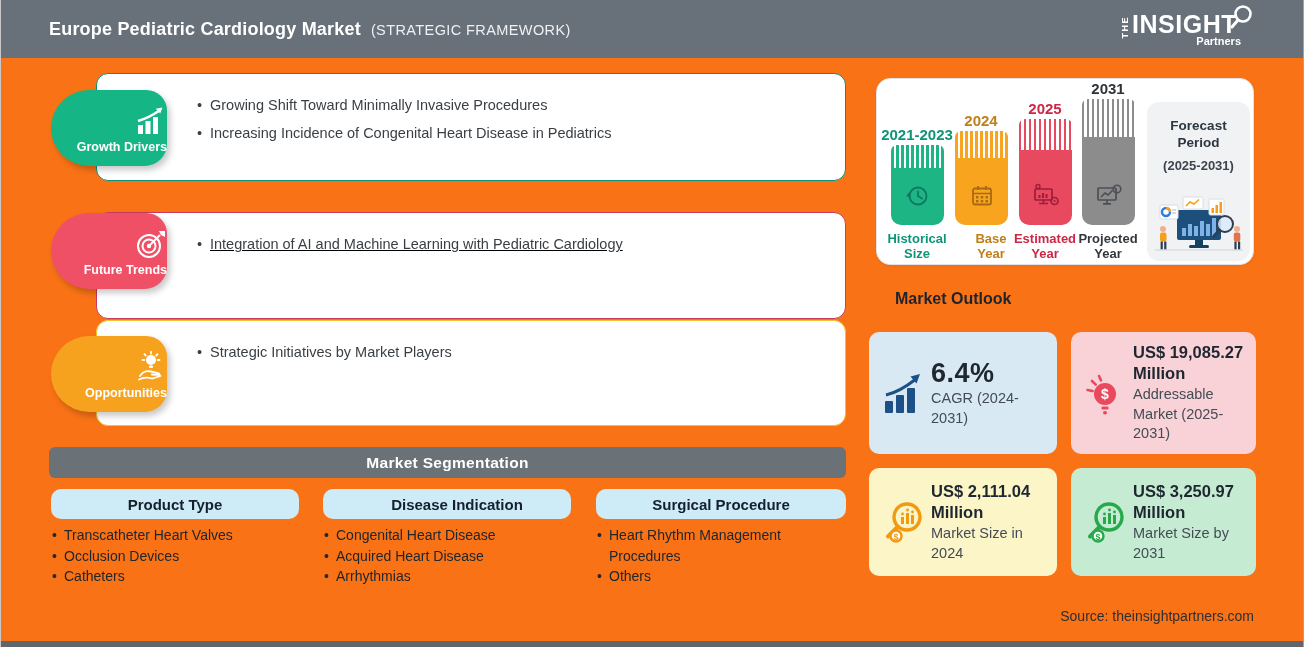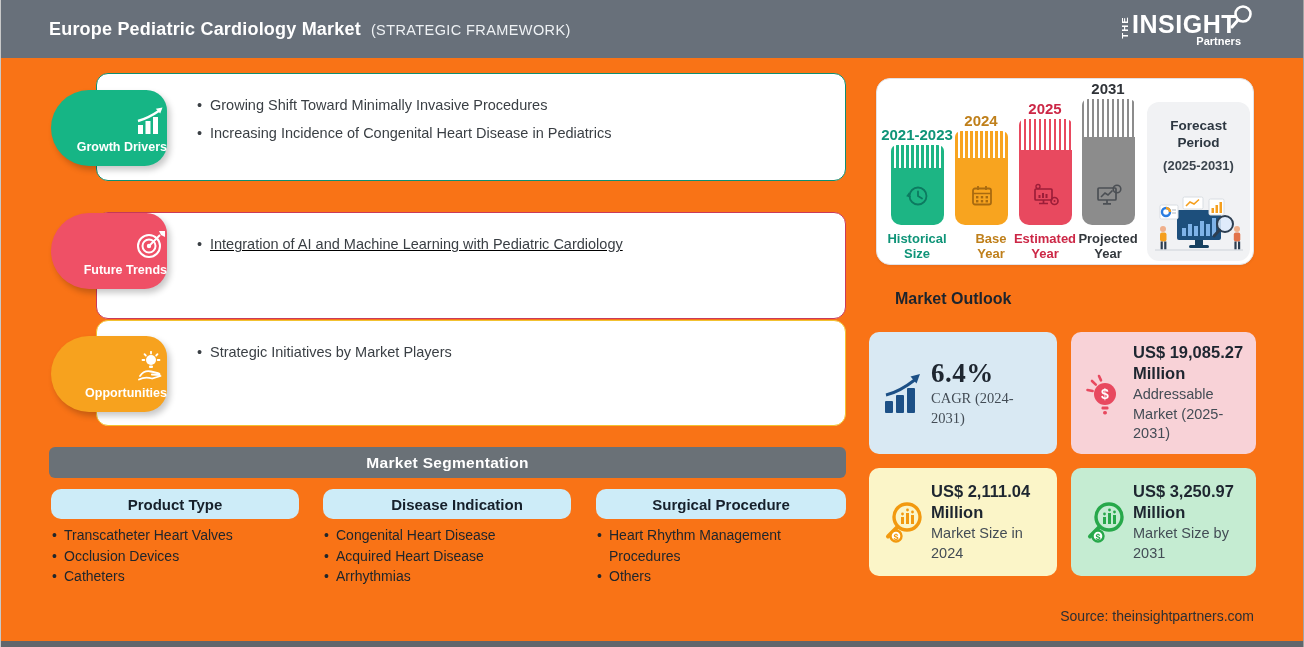--- a/index.html
+++ b/index.html
@@ -85,21 +85,21 @@
   #blab-2{ left:128px; color:#cc2746; }
   #blab-3{ left:191px; color:#33383d; }
   .forecast{ position:absolute; right:3px; top:3px; bottom:3px; width:103px; background:#f1f2f4;
              border-radius:12px; text-align:center; padding-top:15px;margin-top:20px; }
   .fc-title{ font-size:13.5px; font-weight:bold; color:#2d3741; line-height:17px; }
   .fc-range{ font-size:13px; font-weight:600; color:#3c454e; margin-top:7px; }
   .fc-illu{ position:absolute; bottom:7px; left:50%; transform:translateX(-50%); }
   
   .mo-title{ position:absolute; left:870px; top:290px; font-size:16px; font-weight:bold; color:#1d242d;margin-left:24px; }
   .card{ position:absolute; border-radius:10px; display:flex; align-items:center; padding:10px 12px 10px 10px; }
-  #card-0{ left:868px;  top:332px; width:188px; height:122px; background:#d9e9f3;font-family:Liberation Serif, serif; }
+  #card-0{ left:868px;  top:332px; width:188px; height:122px; background:#d9e9f3; }
   #card-1{ left:1070px; top:332px; width:185px; height:122px; background:#f8d2d7; }
   #card-2{ left:868px;  top:468px; width:188px; height:108px; background:#fbf5c8; }
   #card-3{ left:1070px; top:468px; width:185px; height:108px; background:#c5ecd2; }
   .card .cicon{ width:48px; flex:0 0 48px; display:flex; justify-content:center; }
   .card .ctext{ margin-left:4px; }
   .cval{ font-weight:800; color:#1e2630; font-size:16.5px; line-height:21px; }
   #card-0 .cval{ font-size:27px; line-height:30px; letter-spacing:.5px; }
   .clab{ font-size:14.5px; color:#434c55; line-height:19.5px; margin-top:1px; }
   
   .source{ position:absolute; right:49px; top:608px; font-size:14px; color:#2b2f33; }

